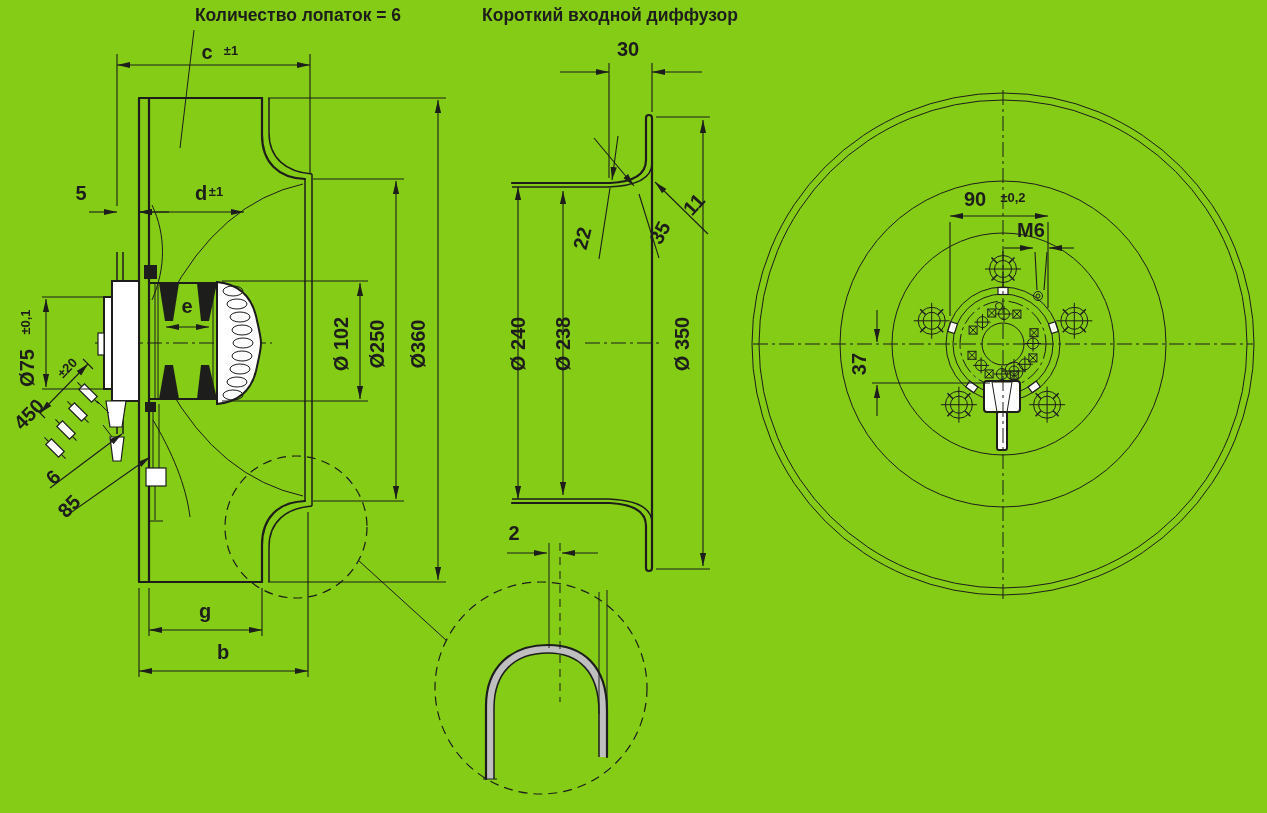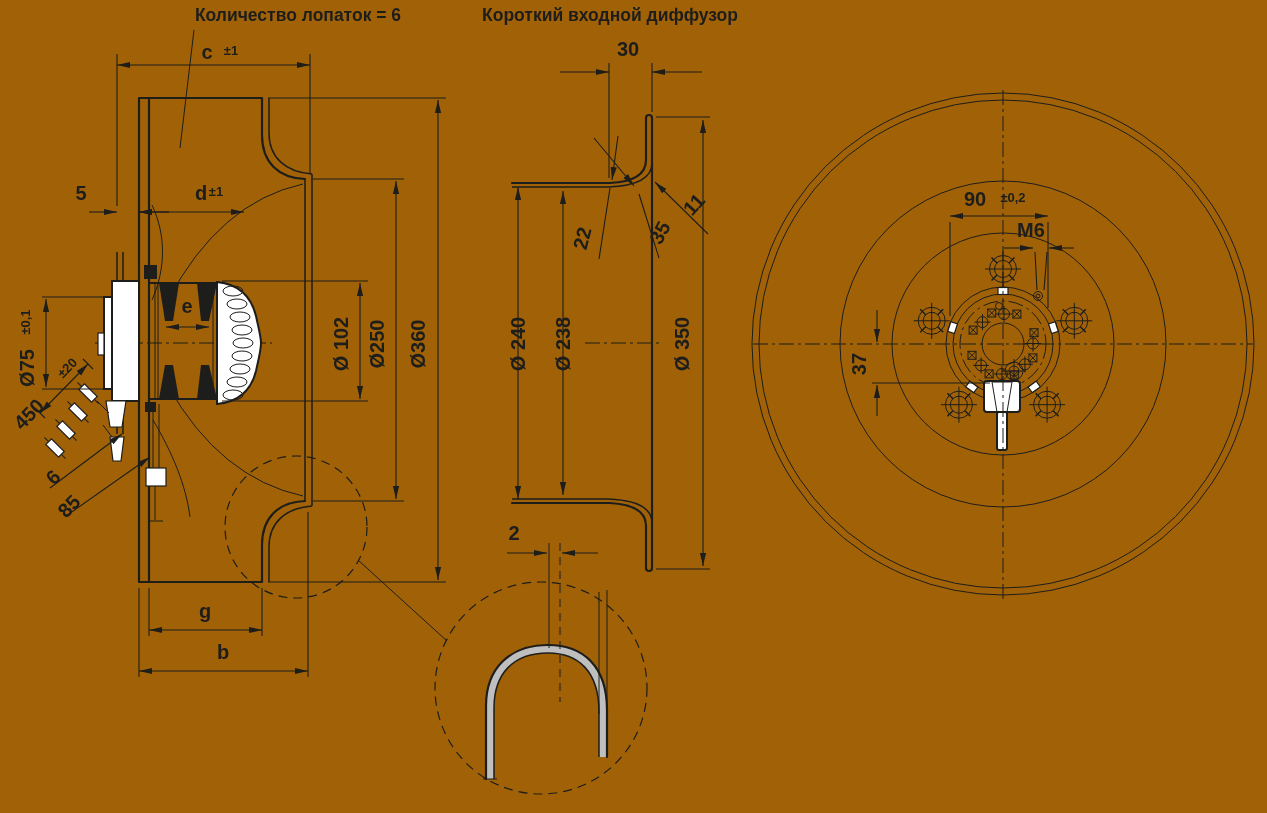--- a/index.html
+++ b/index.html
@@ -1,16 +1,16 @@
 <!DOCTYPE html>
 <html><head>
 <meta charset="utf-8">
 <style>
   html,body{margin:0;padding:0;background:#fff;}
-  #stage{position:relative;width:1267px;height:813px;background:#a16207;overflow:hidden;
+  #stage{position:relative;width:1267px;height:813px;background:#84cc16;overflow:hidden;
          font-family:"Liberation Sans", sans-serif;}
   svg{display:block;}
   .ln{stroke:#1d1d1b;stroke-width:2.2;fill:none;stroke-linecap:round;}
   .md{stroke:#1d1d1b;stroke-width:1.5;fill:none;}
   .tn{stroke:#1d1d1b;stroke-width:1;fill:none;}
   .dim{stroke:#1d1d1b;stroke-width:1.1;fill:none;}
   .dd{stroke:#1d1d1b;stroke-width:1;fill:none;stroke-dasharray:15 4 3 4;}
   .dsh{stroke:#1d1d1b;stroke-width:1.2;fill:none;stroke-dasharray:9 6;}
   .blk{fill:#1d1d1b;stroke:none;}
   .wht{fill:#ffffff;stroke:#1d1d1b;stroke-width:2;}

